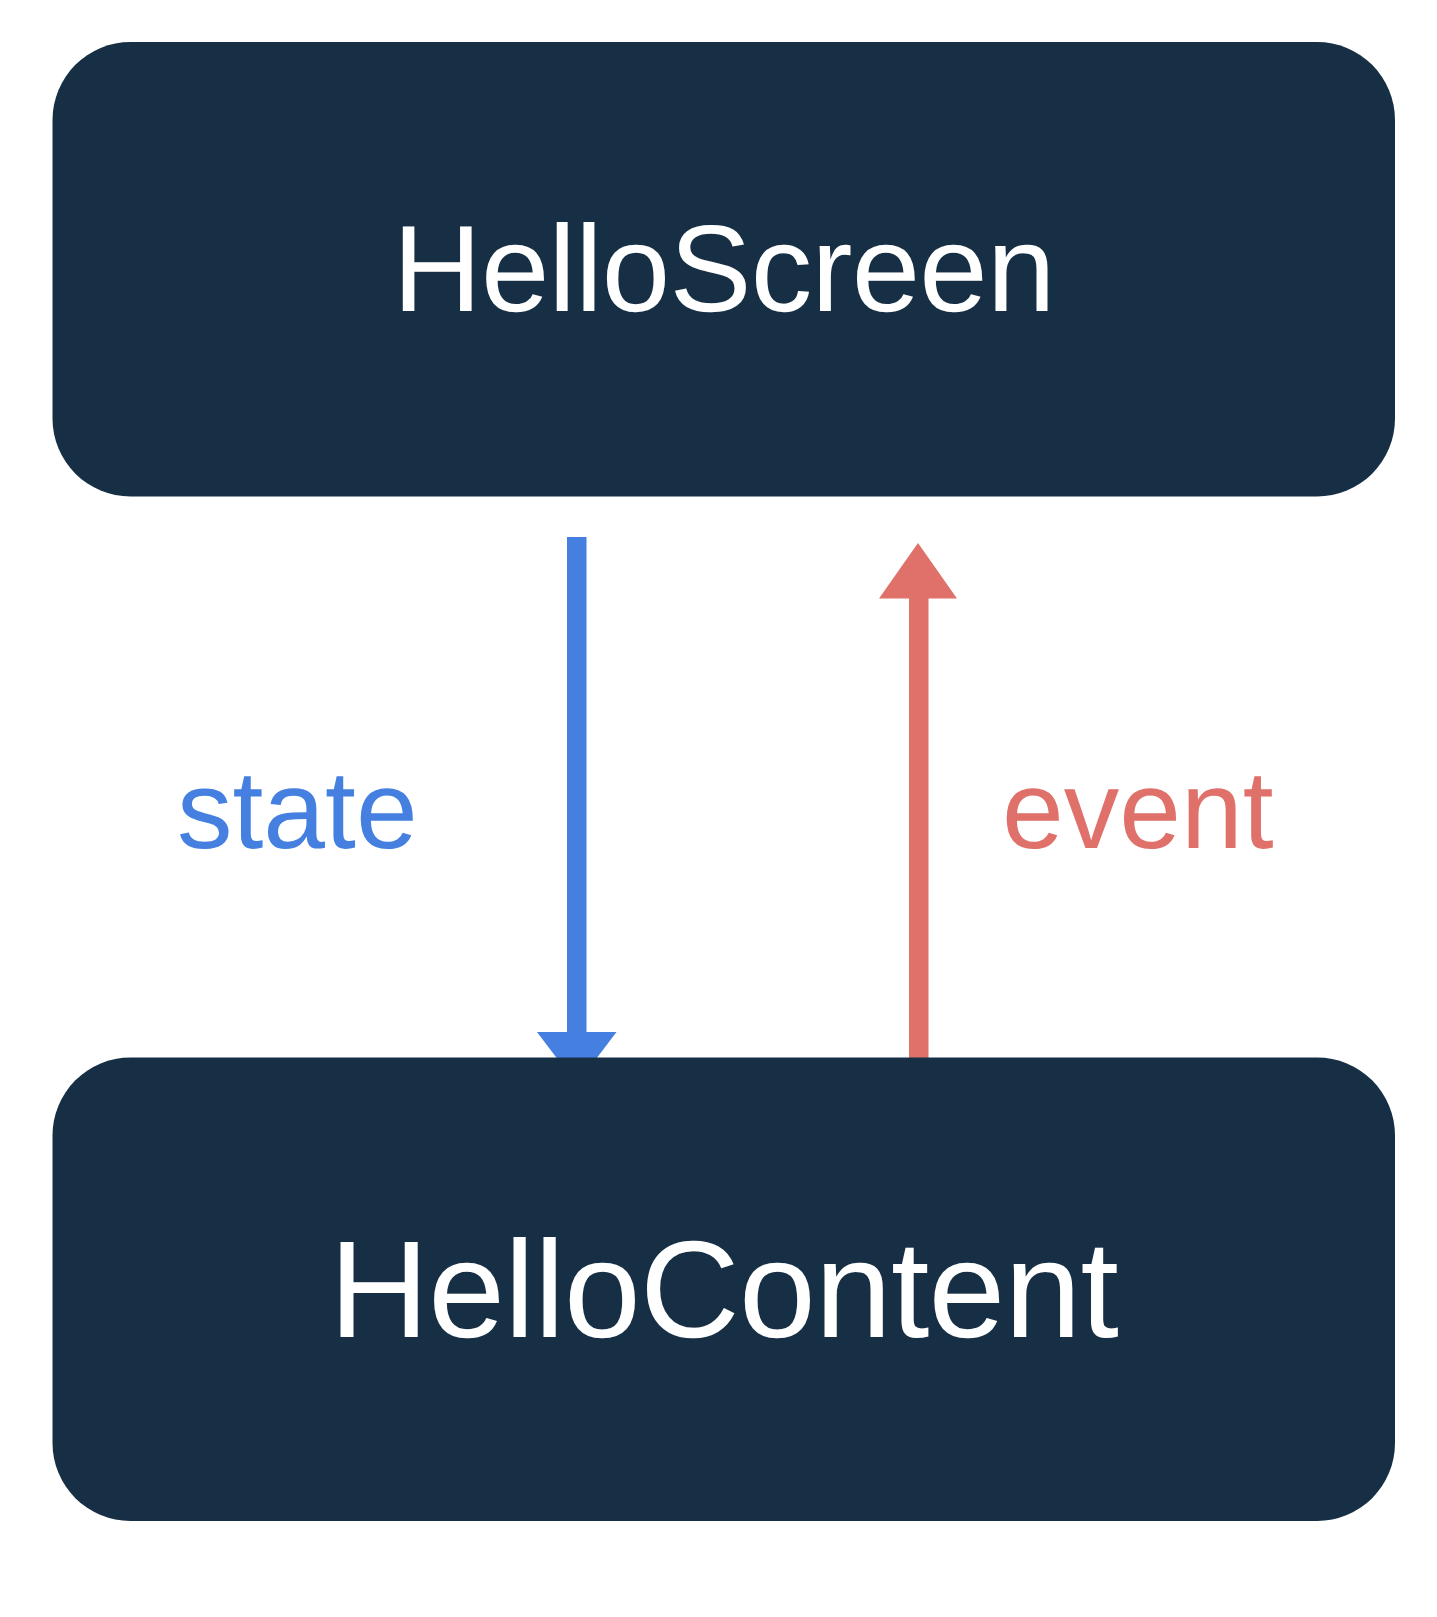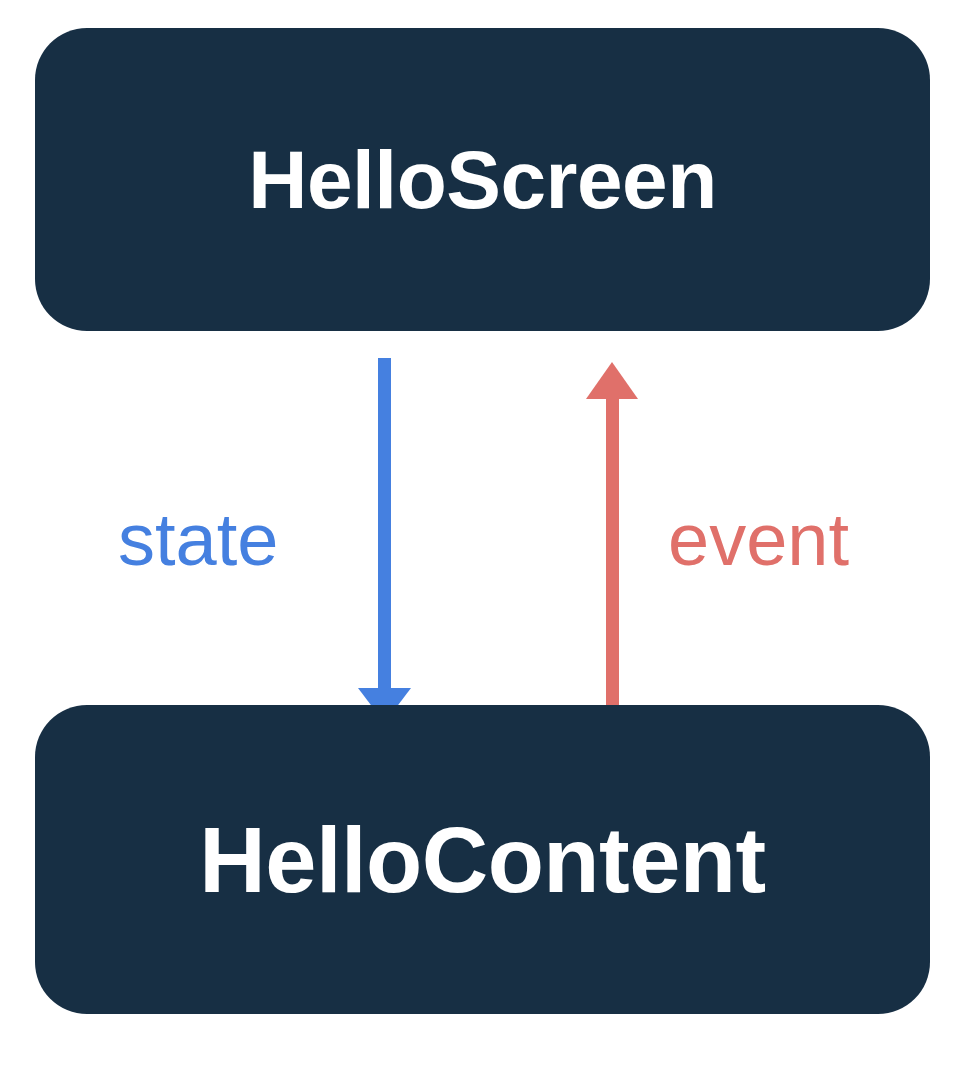--- a/index.html
+++ b/index.html
@@ -24,21 +24,21 @@
     box-sizing: border-box;
     background: var(--node-fill, #172f44);
     border-radius: 52px;
     display: flex;
     align-items: center;
     justify-content: center;
   }
   .node-label {
     color: #ffffff;
     font-family: "Liberation Sans", sans-serif;
-    font-weight: 700;
+    font-weight: 400;
     letter-spacing: -0.5px;
     white-space: nowrap;
     line-height: 1;
   }
 
   #node-screen {
     left: 35px;
     top: 28px;
     width: 895px;
     height: 303px;

